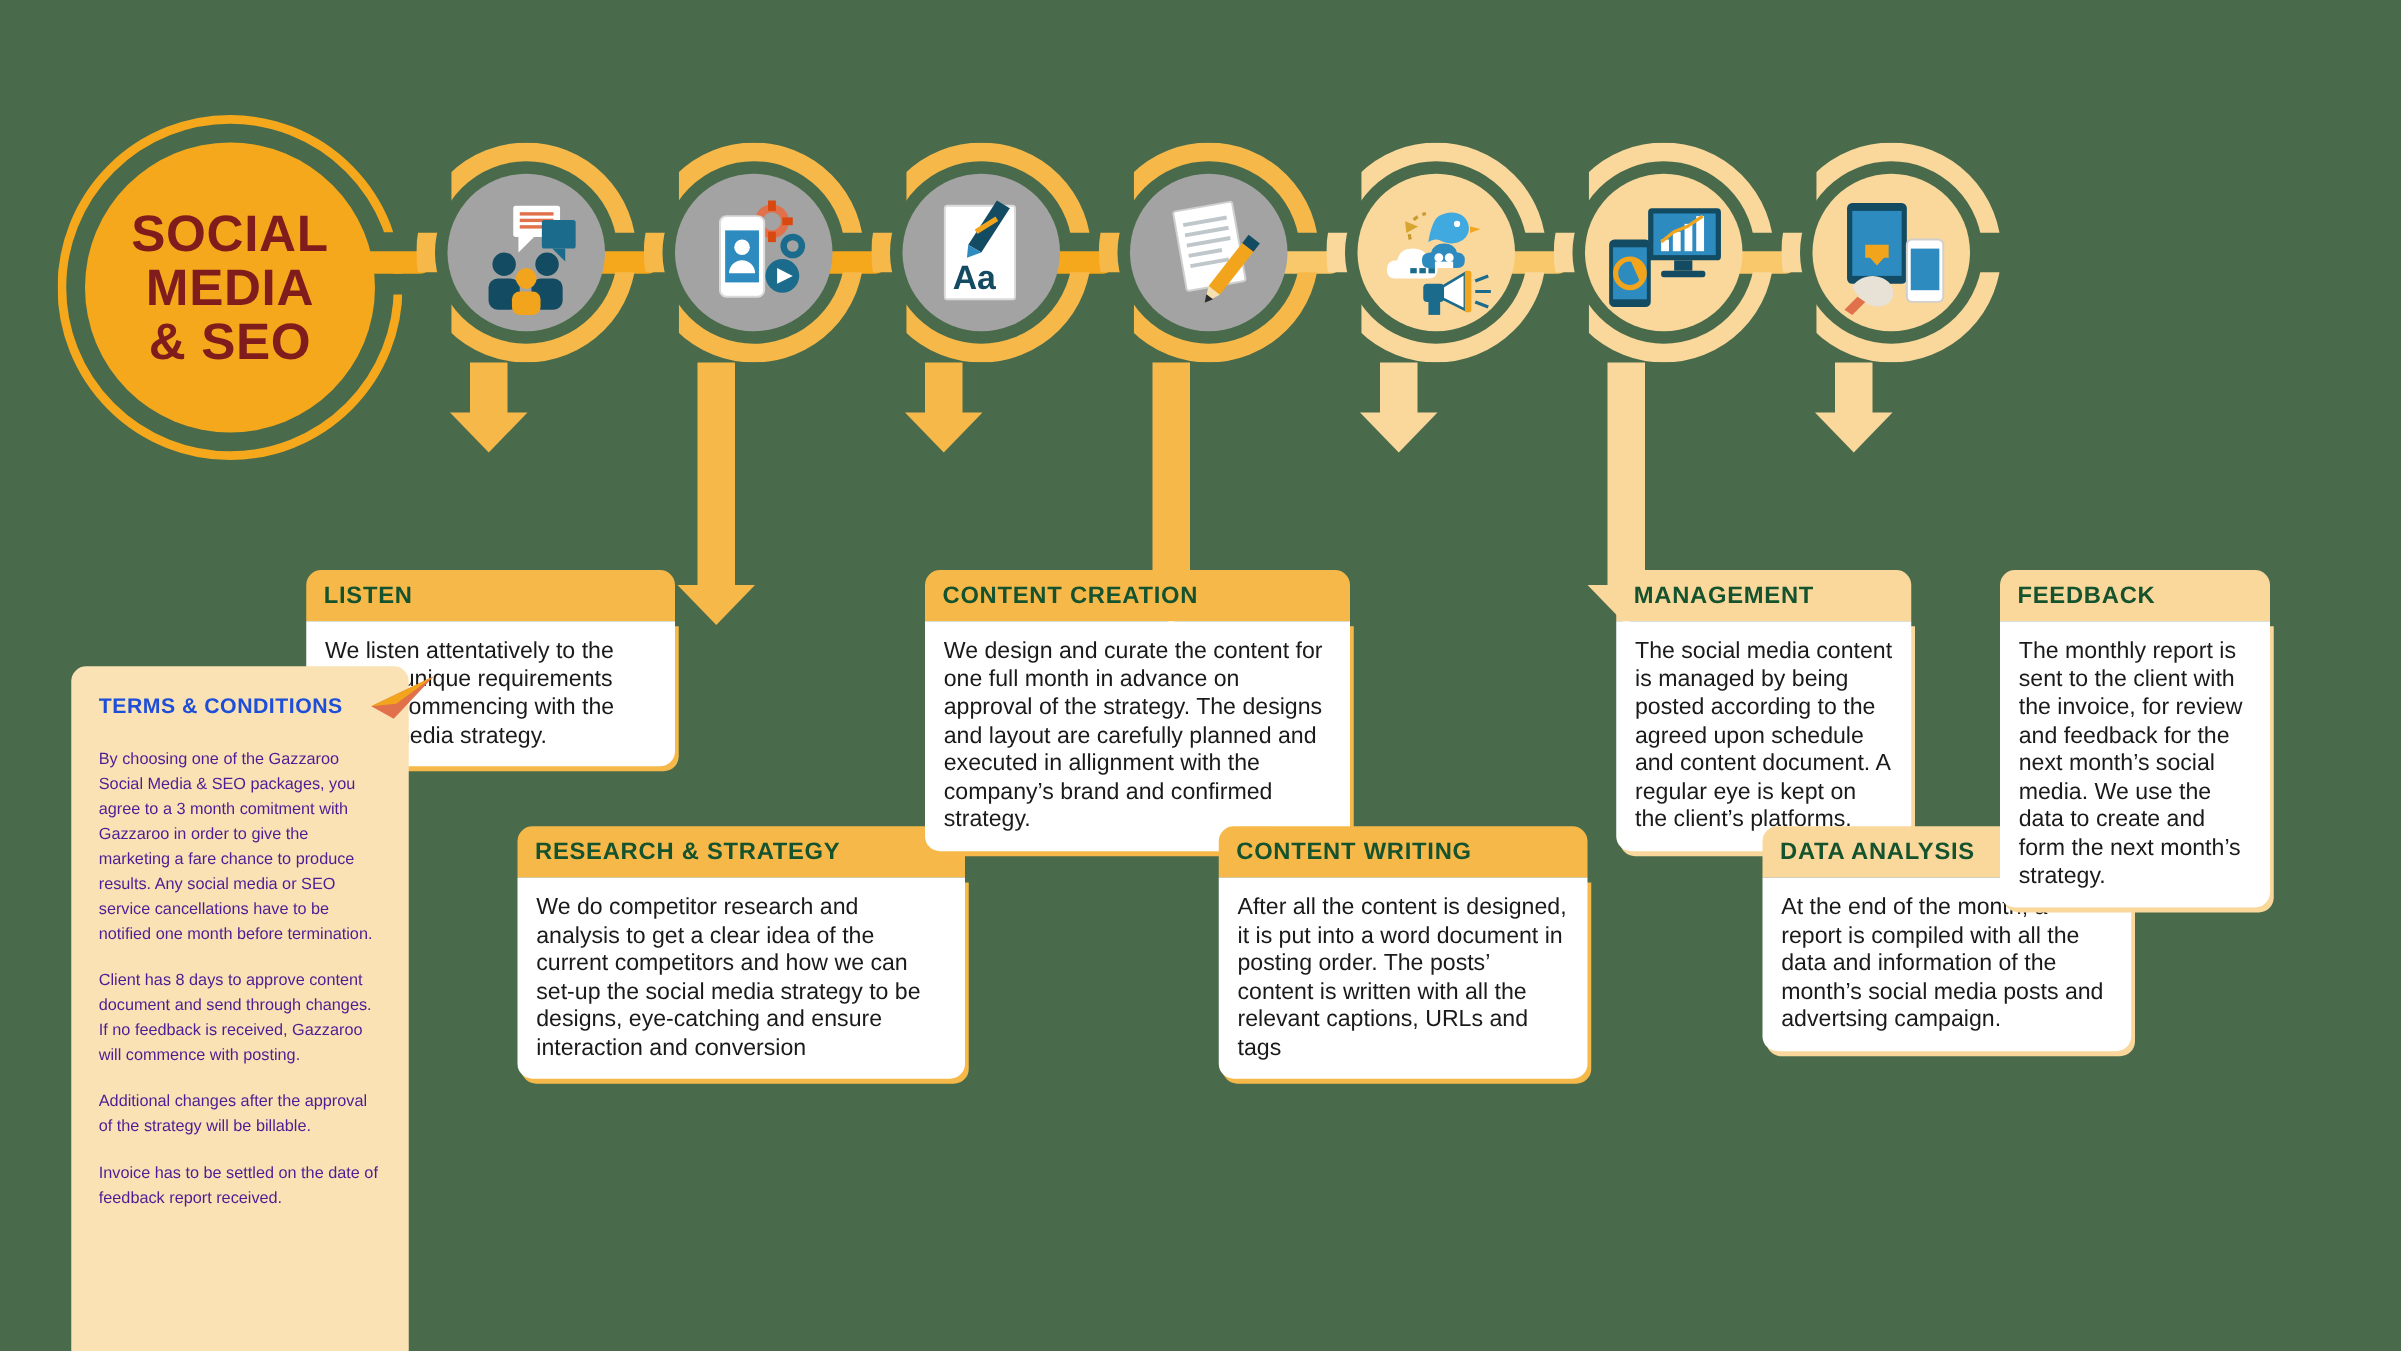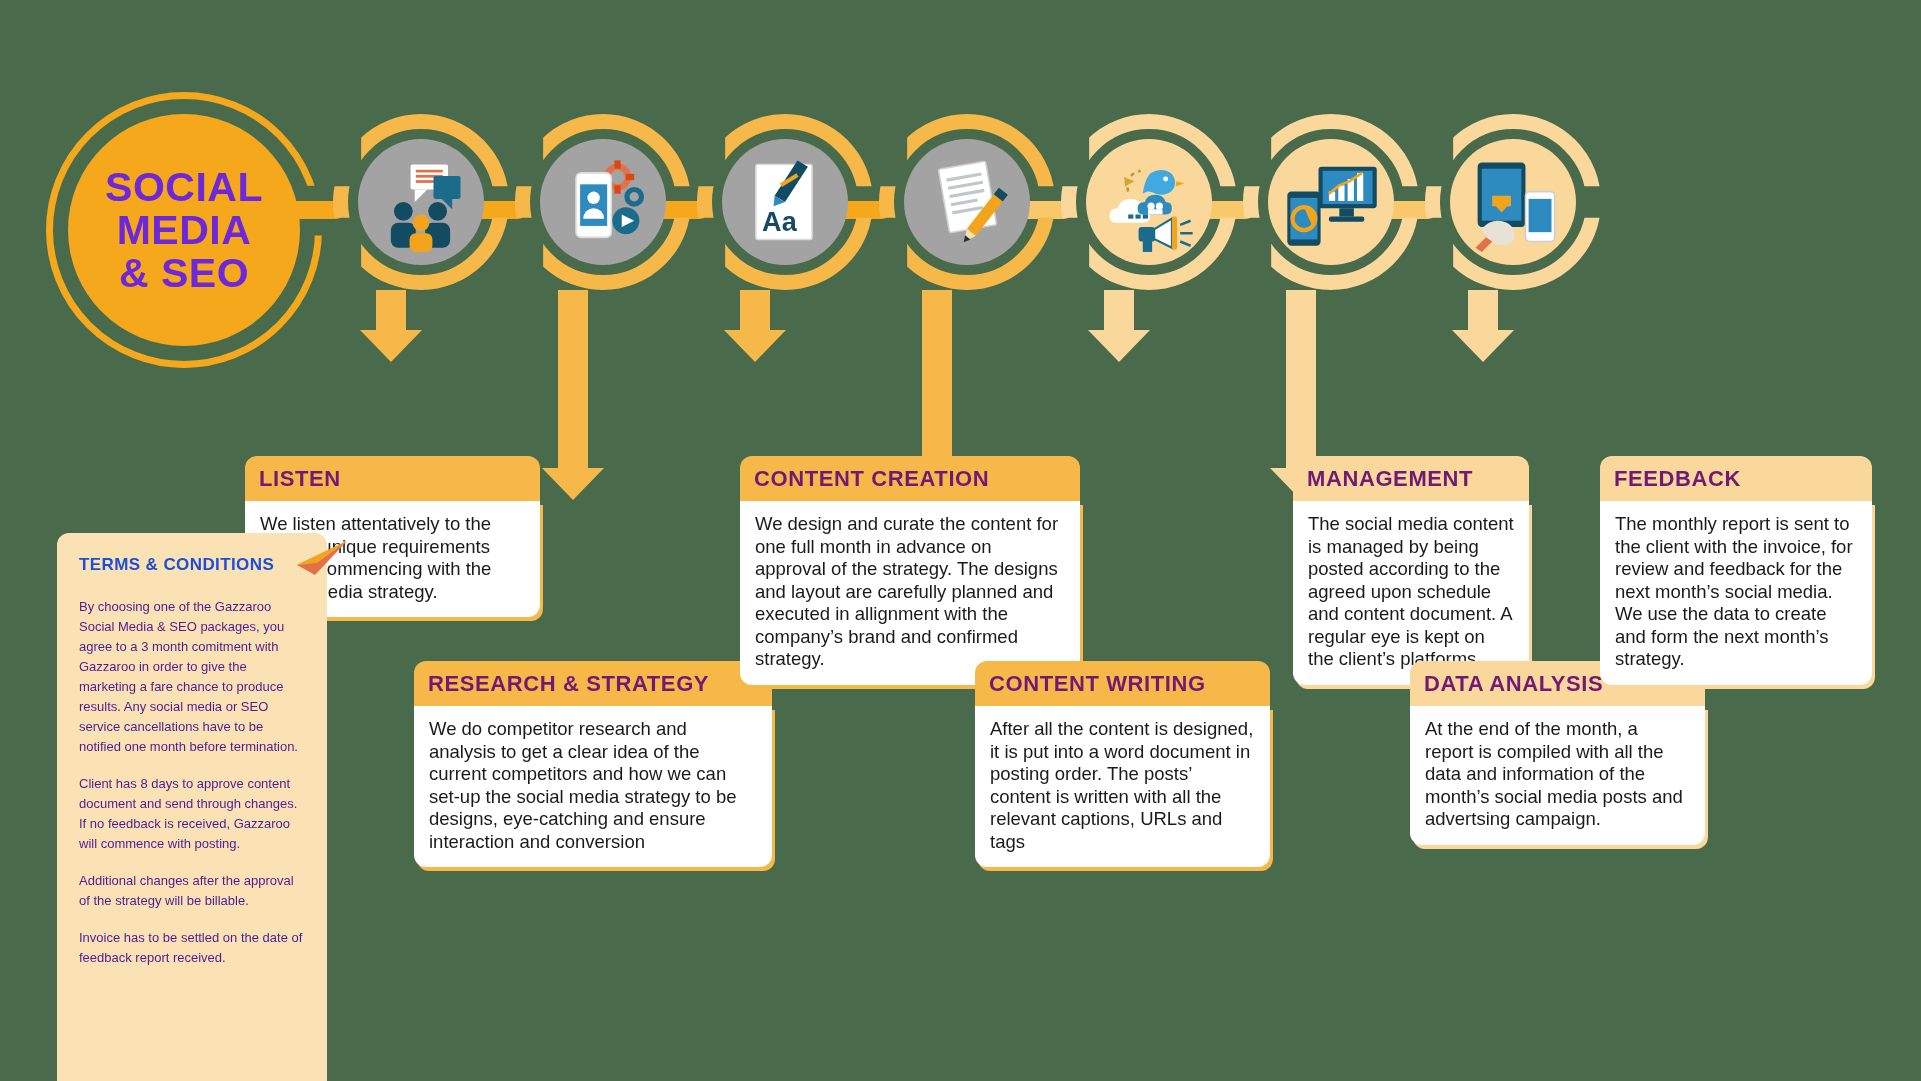--- a/index.html
+++ b/index.html
@@ -17,21 +17,21 @@
   .connector.light{background:#F9C86B;}
 
   
   .logo-wrap{position:absolute;left:46px;top:92px;width:276px;height:276px;}
   .logo-outer{position:absolute;inset:0;border-radius:50%;
     border:7px solid #F6A81C;
     clip-path:polygon(0 0,100% 0,100% 34%,88% 34%,88% 40%,100% 40%,100% 46%,88% 46%,88% 52%,100% 52%,100% 100%,0 100%);
   }
   .logo-core{position:absolute;left:22px;top:22px;width:232px;height:232px;border-radius:50%;
     background:#F6A81C;display:flex;align-items:center;justify-content:center;}
-  .logo-text{color:#6d28d9;font-weight:700;font-size:41px;line-height:43px;text-align:center;letter-spacing:.5px;}
+  .logo-text{color:#7f1d1d;font-weight:700;font-size:41px;line-height:43px;text-align:center;letter-spacing:.5px;}
 
   
   .node{position:absolute;width:176px;height:176px;}
   .ring{position:absolute;inset:0;border-radius:50%;border:15px solid #F7B84A;
     clip-path:polygon(0 0,100% 0,100% 41%,84% 41%,84% 59%,100% 59%,100% 100%,16% 100%,16% 59%,0 59%,0 41%,16% 41%,16% 0);
   }
   .node.pale .ring{border-color:#FAD79B;}
   .disc{position:absolute;left:25px;top:25px;width:126px;height:126px;border-radius:50%;background:#a3a3a3;
     display:flex;align-items:center;justify-content:center;overflow:hidden;}
   .node.pale .disc{background:#FAD79B;}
@@ -40,21 +40,21 @@
   
   .arrow{position:absolute;width:30px;background:#F7B84A;}
   .arrow.pale{background:#FAD79B;}
   .arrow .head{position:absolute;left:-16px;bottom:-30px;width:0;height:0;
     border-left:31px solid transparent;border-right:31px solid transparent;border-top:32px solid #F7B84A;}
   .arrow.pale .head{border-top-color:#FAD79B;}
 
   
   .card{position:absolute;}
   .card-head{border-radius:12px 12px 0 0;background:#F7B84A;padding:10px 14px 9px 14px;
-    font-weight:700;font-size:22px;letter-spacing:.6px;color:#701a75;}
+    font-weight:700;font-size:19px;letter-spacing:.6px;color:#14532d;}
   .card.pale .card-head{background:#FAD79B;}
   .card-body{background:#ffffff;border-radius:0 0 12px 12px;padding:12px 15px 14px 15px;
     font-size:18.5px;line-height:22.5px;color:#1a1a1a;
     box-shadow:3px 4px 0 0 #F7B84A;}
   .card.pale .card-body{box-shadow:3px 4px 0 0 #FAD79B;}
 
   
   .terms{position:absolute;left:57px;top:533px;width:270px;height:548px;
     background:#FAE2B4;border-radius:12px 12px 0 0;padding:22px 22px 0 22px;box-sizing:border-box;}
   .terms-title{font-weight:700;font-size:17px;letter-spacing:.4px;color:#1d4ed8;margin-bottom:22px;}
@@ -277,21 +277,21 @@
   <div class="card pale" style="left:1269px;top:456px;width:236px;margin-left:24px;">
     <div class="card-head">MANAGEMENT</div>
     <div class="card-body">The social media content is managed by being posted according to the agreed upon schedule and content document. A regular eye is kept on the client’s platforms.</div>
   </div>
 
   <div class="card pale" style="left:1410px;top:661px;width:295px;">
     <div class="card-head">DATA ANALYSIS</div>
     <div class="card-body">At the end of the month, a report is compiled with all the data and information of the month’s social media posts and advertsing campaign.</div>
   </div>
 
-  <div class="card pale" style="left:1600px;top:456px;width:272px;">
+  <div class="card pale" style="left:1600px;top:456px;width:216px;">
     <div class="card-head">FEEDBACK</div>
     <div class="card-body">The monthly report is sent to the client with the invoice, for review and feedback for the next month’s social media. We use the data to create and form the next month’s strategy.</div>
   </div>
 
   <div class="terms">
     <div class="plane">
       <svg width="54" height="38" viewBox="0 0 54 38">
         <polygon points="2,26 52,2 20,36" fill="#E0714A"></polygon>
         <polygon points="2,26 52,2 22,24" fill="#F2A51C"></polygon>
       </svg>

